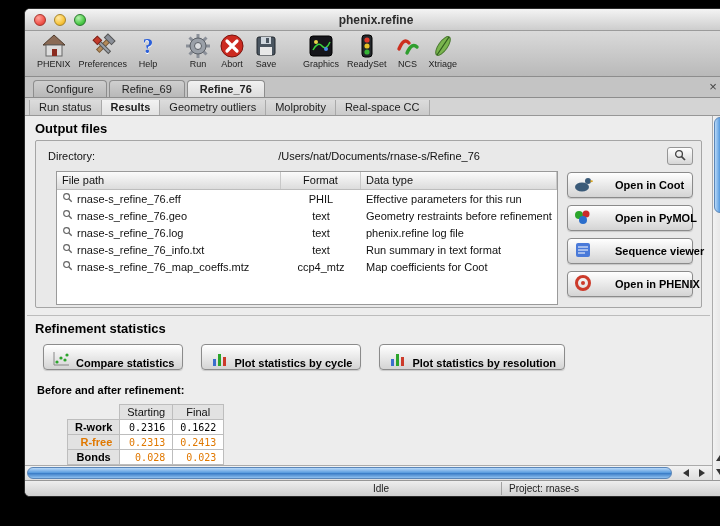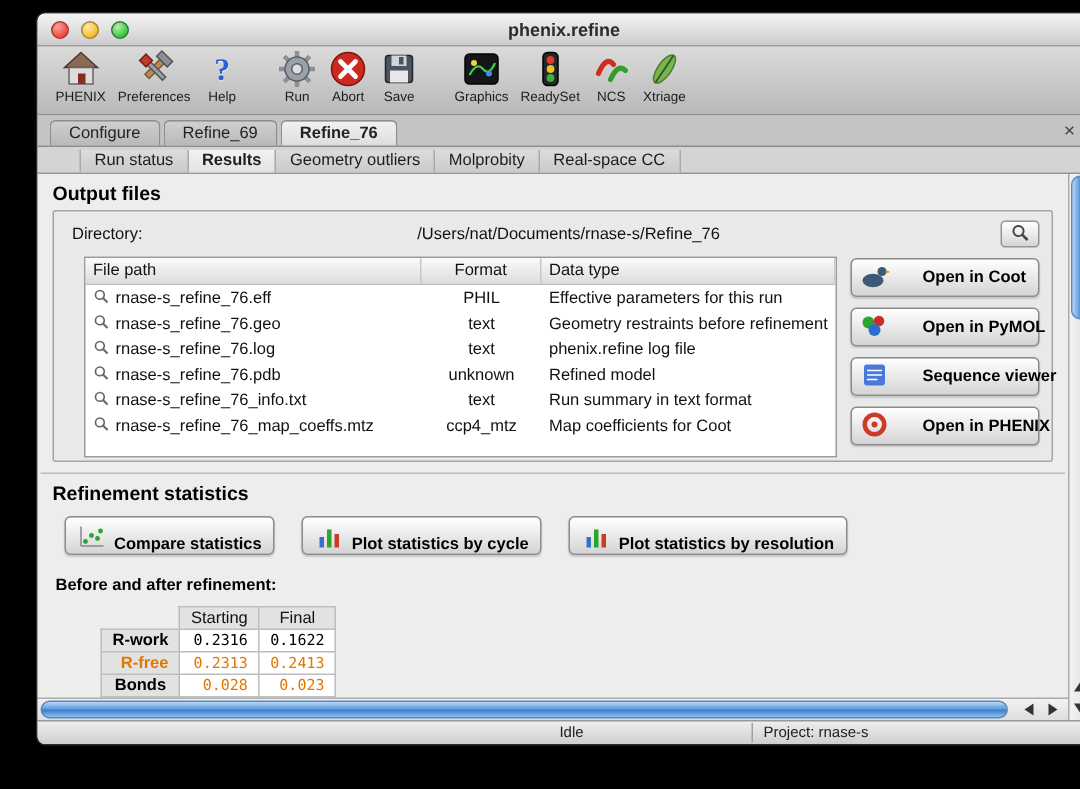--- a/index.html
+++ b/index.html
@@ -39,21 +39,21 @@
          border-radius:4px 4px 0 0; background:linear-gradient(#cfcfcf,#b8b8b8);
          margin-right:2px; color:#222; }
   .tab.active { background:linear-gradient(#f1f1f1,#ddd); font-weight:bold; }
   .tab-close { position:absolute; right:7px; top:2px; font-size:13px; color:#444; width:14px;
                text-align:center; }
 
   .subtabrow { flex:0 0 18px; background:#d4d4d4; display:flex; align-items:flex-end;
                padding:0 0 0 4px; border-bottom:1px solid #979797; }
   .subtab { font-size:11px; padding:1px 9px 2px; color:#1d1d1d; border-right:1px solid #a9a9a9;
             background:linear-gradient(#dcdcdc,#cacaca); }
-  .subtab:first-child { border-left:1px solid #a9a9a9;margin-left:24px; }
+  .subtab:first-child { border-left:1px solid #a9a9a9; }
   .subtab.active { font-weight:bold; background:linear-gradient(#f2f2f2,#e2e2e2); }
 
   
   .content { flex:1 1 auto; display:flex; min-height:0; }
   .main-col { flex:1 1 auto; display:flex; flex-direction:column; min-width:0; }
   .main { flex:1 1 auto; overflow:hidden; background:#ededed; position:relative; }
 
   .section-heading { font-size:13px; font-weight:bold; color:#000; margin:5px 0 4px 10px; }
   .outpanel { margin:0 10px; border:1px solid #a5a5a5; border-radius:2px; background:#e9e9e9;
               height:168px; padding:4px 8px 6px; }
@@ -324,31 +324,20 @@
               <div class="ft-row">
                 <div class="ft-c c0">
                     <span><svg width="11" height="11" viewBox="0 0 12 12">
                         <circle cx="5" cy="5" r="3.2" fill="none" stroke="#666" stroke-width="1.2"></circle>
                         <line x1="7.4" y1="7.4" x2="10.6" y2="10.6" stroke="#666" stroke-width="1.5"></line>
                       </svg></span>
                     <span>rnase-s_refine_76.log</span>
                   </div>
                 <div class="ft-c c1">text</div>
                 <div class="ft-c c2">phenix.refine log file</div>
-              </div>
-              <div class="ft-row">
-                <div class="ft-c c0">
-                    <span><svg width="11" height="11" viewBox="0 0 12 12">
-                        <circle cx="5" cy="5" r="3.2" fill="none" stroke="#666" stroke-width="1.2"></circle>
-                        <line x1="7.4" y1="7.4" x2="10.6" y2="10.6" stroke="#666" stroke-width="1.5"></line>
-                      </svg></span>
-                    <span>rnase-s_refine_76.pdb</span>
-                  </div>
-                <div class="ft-c c1">unknown</div>
-                <div class="ft-c c2">Refined model</div>
               </div>
               <div class="ft-row">
                 <div class="ft-c c0">
                     <span><svg width="11" height="11" viewBox="0 0 12 12">
                         <circle cx="5" cy="5" r="3.2" fill="none" stroke="#666" stroke-width="1.2"></circle>
                         <line x1="7.4" y1="7.4" x2="10.6" y2="10.6" stroke="#666" stroke-width="1.5"></line>
                       </svg></span>
                     <span>rnase-s_refine_76_info.txt</span>
                   </div>
                 <div class="ft-c c1">text</div>

